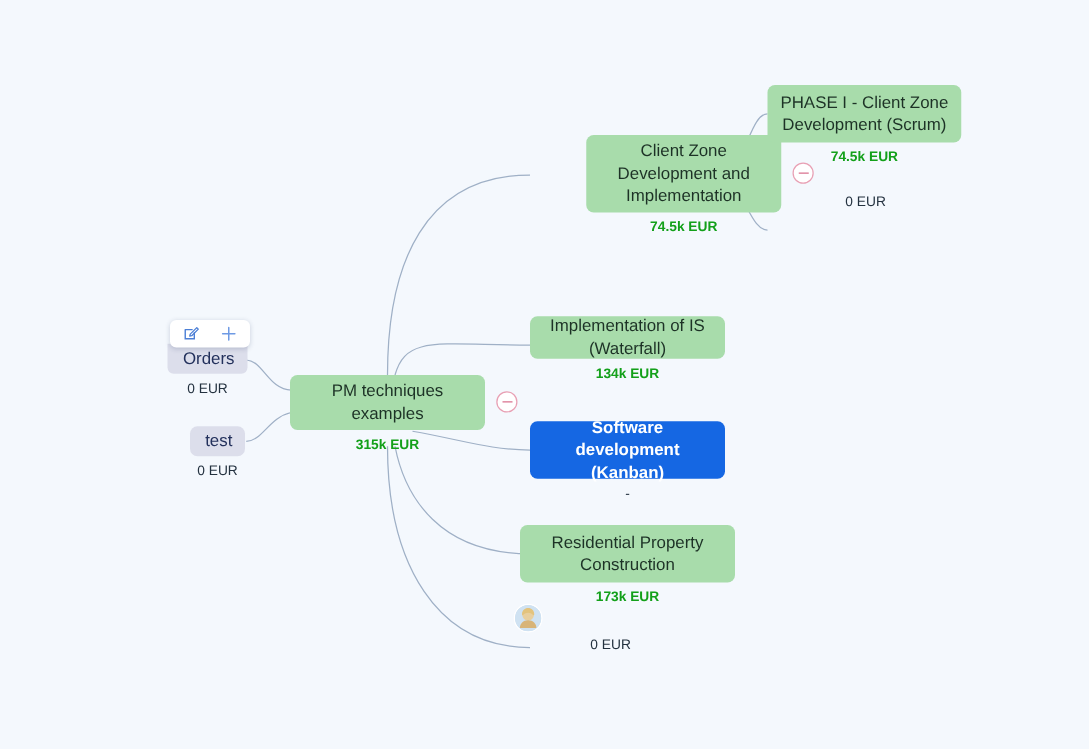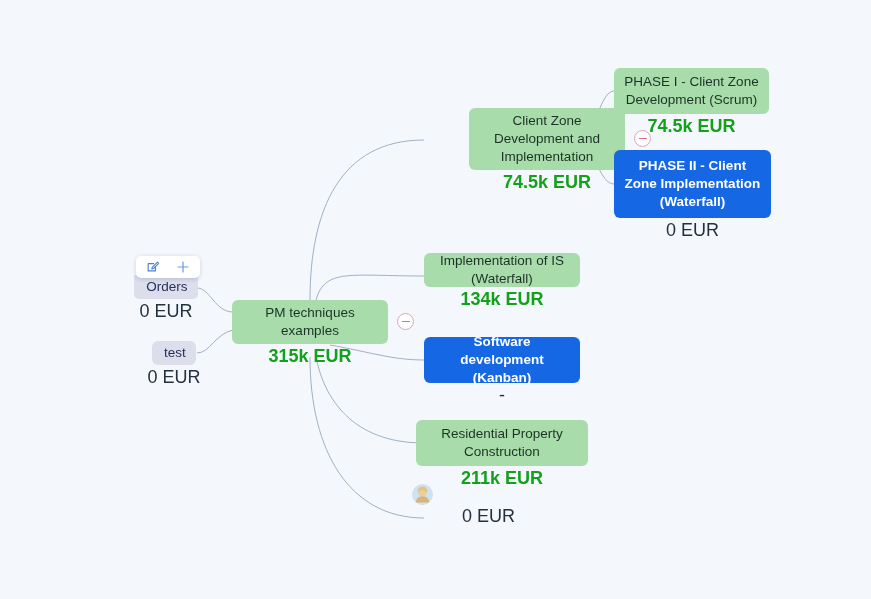--- a/index.html
+++ b/index.html
@@ -41,21 +41,21 @@
     display: flex;
     align-items: center;
     justify-content: center;
     text-align: center;
     padding: 7px 10px;
     line-height: 18px;
     position: relative;
   }
   .amount {
     margin-top: 5px;
-    font-size: 18px;
+    font-size: 11px;
     line-height: 15px;
     white-space: nowrap;
   }
 
   
   .box.green {
     background: #a8dcab;
     color: #1d3226;
     font-size: 13.5px;
   }
@@ -209,23 +209,20 @@
   </div>
 
   <div class="node" style="left:614px; top:68px; width:155px;">
     <div class="box green" style="width:155px; height:46px;">
       <span>PHASE I - Client Zone Development (Scrum)</span>
     </div>
     <div class="amount green-amt">74.5k EUR</div>
   </div>
 
   <div class="node" style="left:614px; top:150px; width:157px;">
-    <div class="box blue" style="width:157px; height:68px;">
-      <span>PHASE II - Client Zone Implementation (Waterfall)</span>
-    </div>
     <div class="amount dark-amt">0 EUR</div>
   </div>
 
   <div class="node" style="left:424px; top:253px; width:156px;">
     <div class="box green" style="width:156px; height:34px;">
       <span>Implementation of IS (Waterfall)</span>
     </div>
     <div class="amount green-amt">134k EUR</div>
   </div>
 
@@ -233,21 +230,21 @@
     <div class="box blue" style="width:156px; height:46px;">
       <span>Software development (Kanban)</span>
     </div>
     <div class="amount dark-amt">-</div>
   </div>
 
   <div class="node" style="left:424px; top:420px; width:156px;">
     <div class="box green" style="width:172px; height:46px;">
       <span>Residential Property Construction</span>
     </div>
-    <div class="amount green-amt">211k EUR</div>
+    <div class="amount green-amt">173k EUR</div>
   </div>
 
   <div class="node" style="left:424px; top:504px; width:129px;">
     <div class="avatar" style="left:-13px; top:-21px;">
       <svg width="21" height="21" viewBox="0 0 21 21">
         <circle cx="10.5" cy="10.5" r="10.5" fill="#cfe2f2"></circle>
         <circle cx="10.5" cy="8" r="4.6" fill="#e8cf9e"></circle>
         <path d="M10.5 12.2 c-4 0-6.6 2.8-6.6 6.2 h13.2 c0-3.4-2.6-6.2-6.6-6.2z" fill="#d8b478"></path>
         <path d="M5.6 7.4 c0-3.1 2.2-5 4.9-5 s4.9 1.9 4.9 5 c0 1.2-.5 1-1.1 .4 c-1-1-2.3-1.6-3.8-1.6 c-1.5 0-2.9 .6-3.8 1.6 c-.6 .6-1.1 .8-1.1-.4z" fill="#e3c37d"></path>
       </svg>

